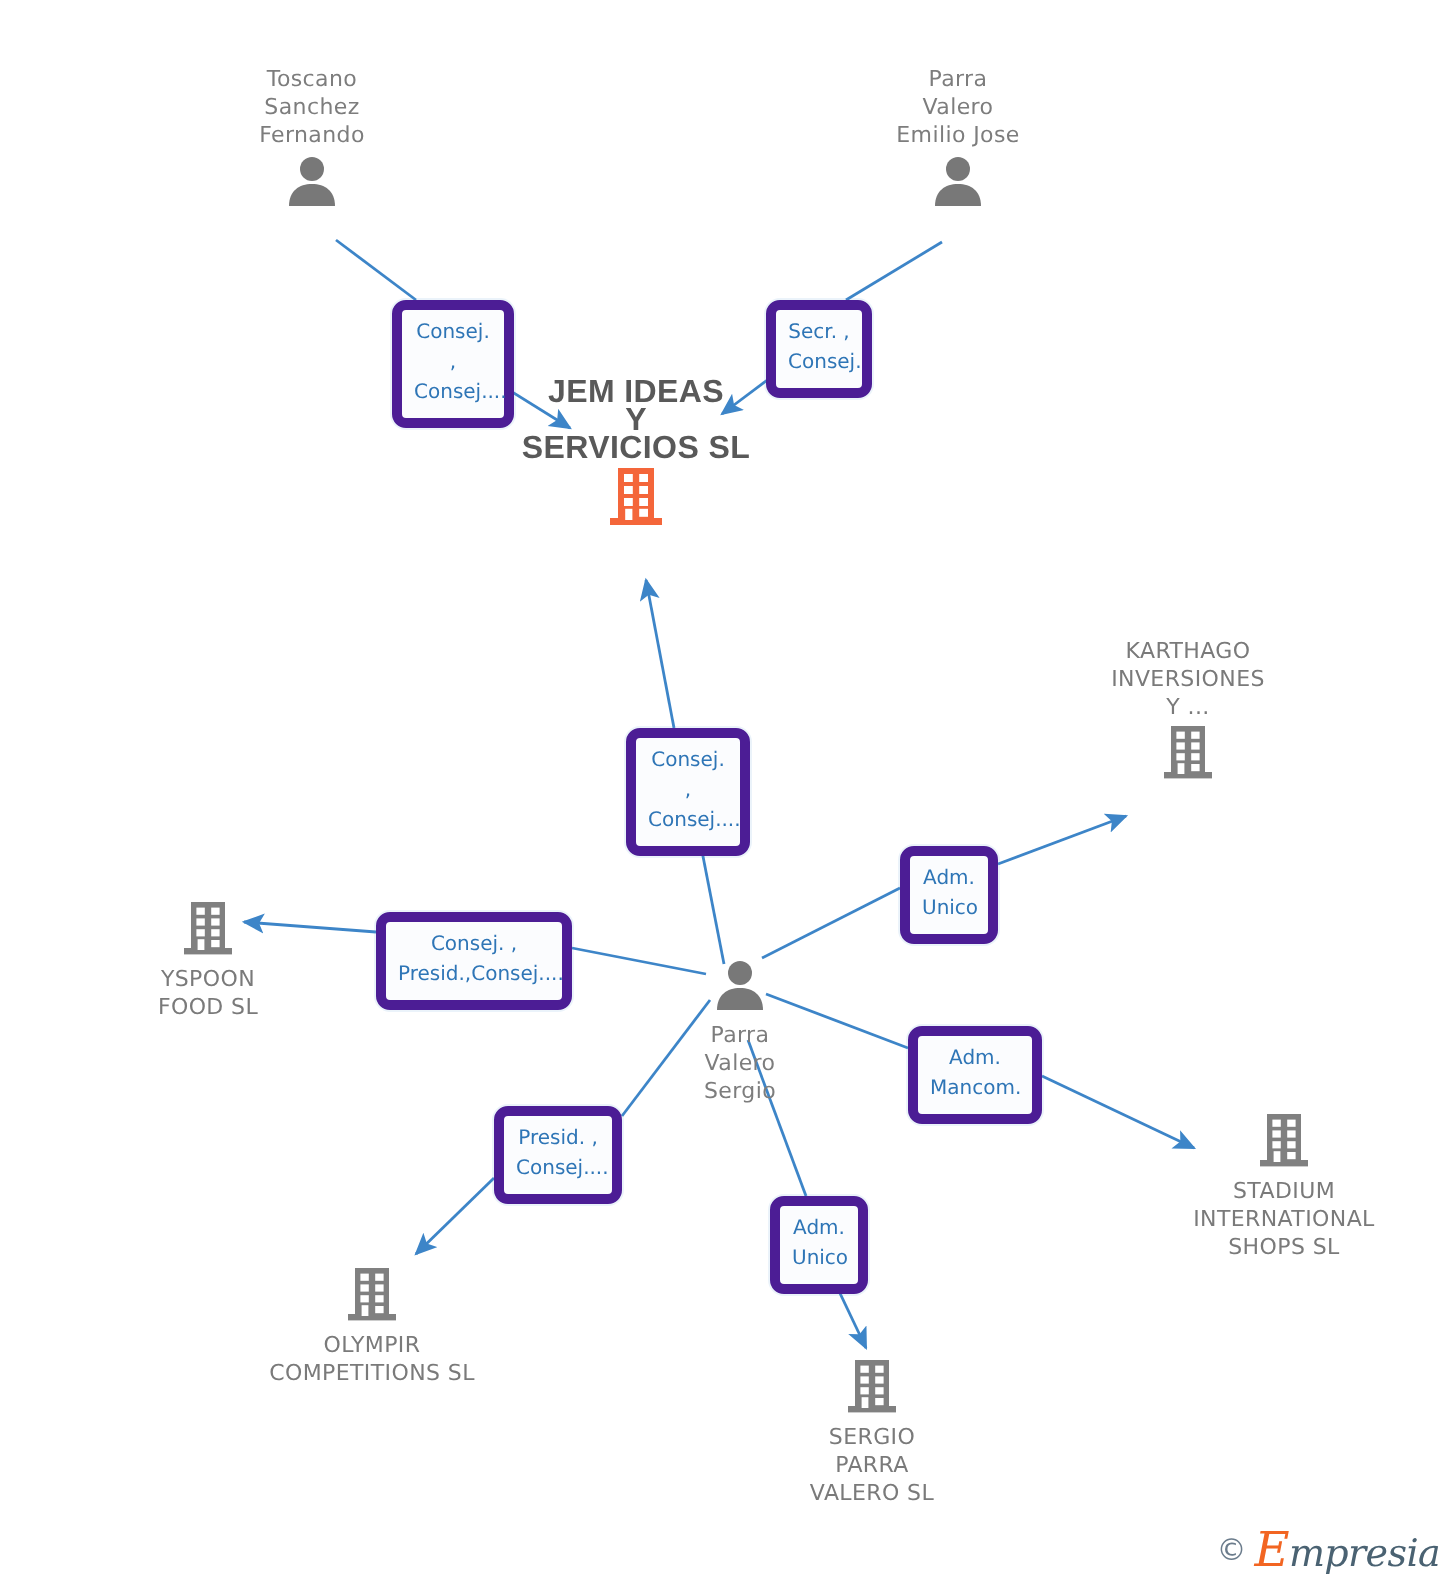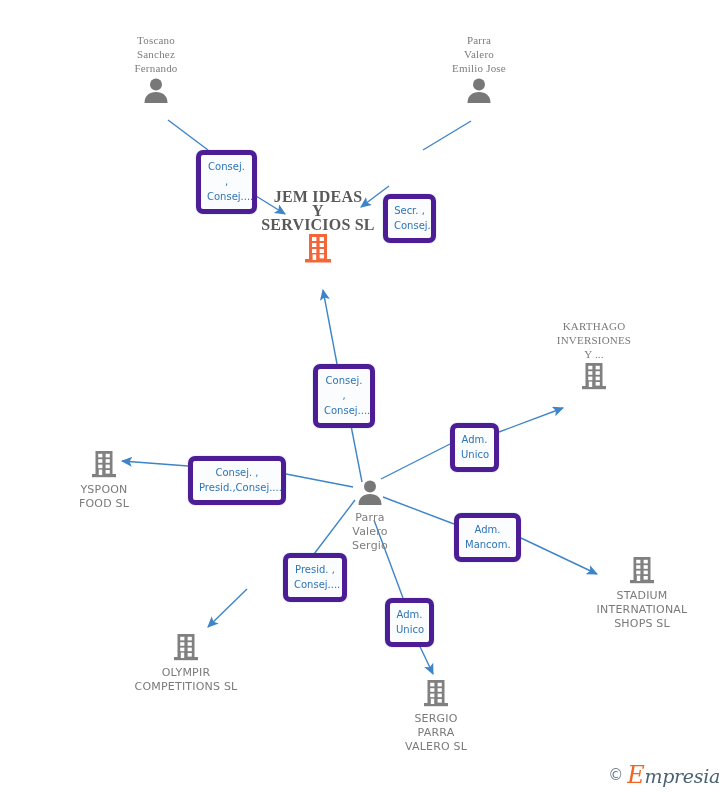--- a/index.html
+++ b/index.html
@@ -49,21 +49,21 @@
   }
   .node.person .nlabel { color: #7d7d7d; }
   .node.focus .nlabel {
     color: #595959;
     font-weight: bold;
     font-size: 16px;
     font-family: "Liberation Sans", sans-serif;
   }
   
   .node.label-top .glyph { order: 2; }
-  .node.label-top .nlabel { order: 1; font-family: Liberation Serif, serif; }
+  .node.label-top .nlabel { order: 1; }
   .node.label-top { display: flex; flex-direction: column; }
 
   
   .rel {
     position: absolute;
     box-sizing: border-box;
     border: 5px solid #4c1d95;
     border-radius: 7px;
     background: #fbfcfe;
     color: #2e75b6;
@@ -305,36 +305,36 @@
       </svg>
     </span>
     <span class="nlabel">SERGIO
 PARRA
 VALERO  SL</span>
   </div>
 
   <div class="rel" style="left:196px; top:150px; width:61px;">Consej. ,
 Consej....</div>
 
-  <div class="rel" style="left:383px; top:150px; width:53px;margin-top:44px;">Secr. ,
+  <div class="rel" style="left:383px; top:150px; width:53px;">Secr. ,
 Consej.</div>
 
   <div class="rel" style="left:313px; top:364px; width:62px;">Consej. ,
 Consej....</div>
 
   <div class="rel" style="left:450px; top:423px; width:49px;">Adm.
 Unico</div>
 
   <div class="rel" style="left:188px; top:456px; width:98px;">Consej. ,
 Presid.,Consej....</div>
 
   <div class="rel" style="left:454px; top:513px; width:67px;">Adm.
 Mancom.</div>
 
-  <div class="rel" style="left:247px; top:553px; width:64px;margin-left:36px;">Presid. ,
+  <div class="rel" style="left:247px; top:553px; width:64px;">Presid. ,
 Consej....</div>
 
   <div class="rel" style="left:385px; top:598px; width:49px;">Adm.
 Unico</div>
 
   <div id="watermark">
     <span class="copy">©</span>
     <span class="brand"><span class="cap">E</span><span>mpresia</span></span>
   </div>
 

